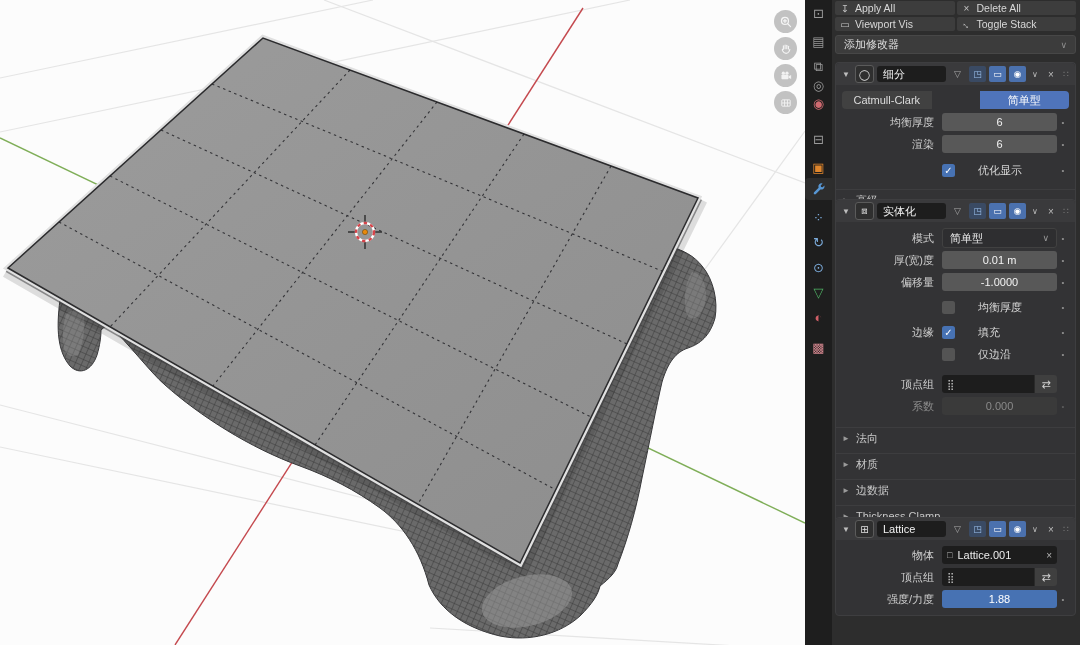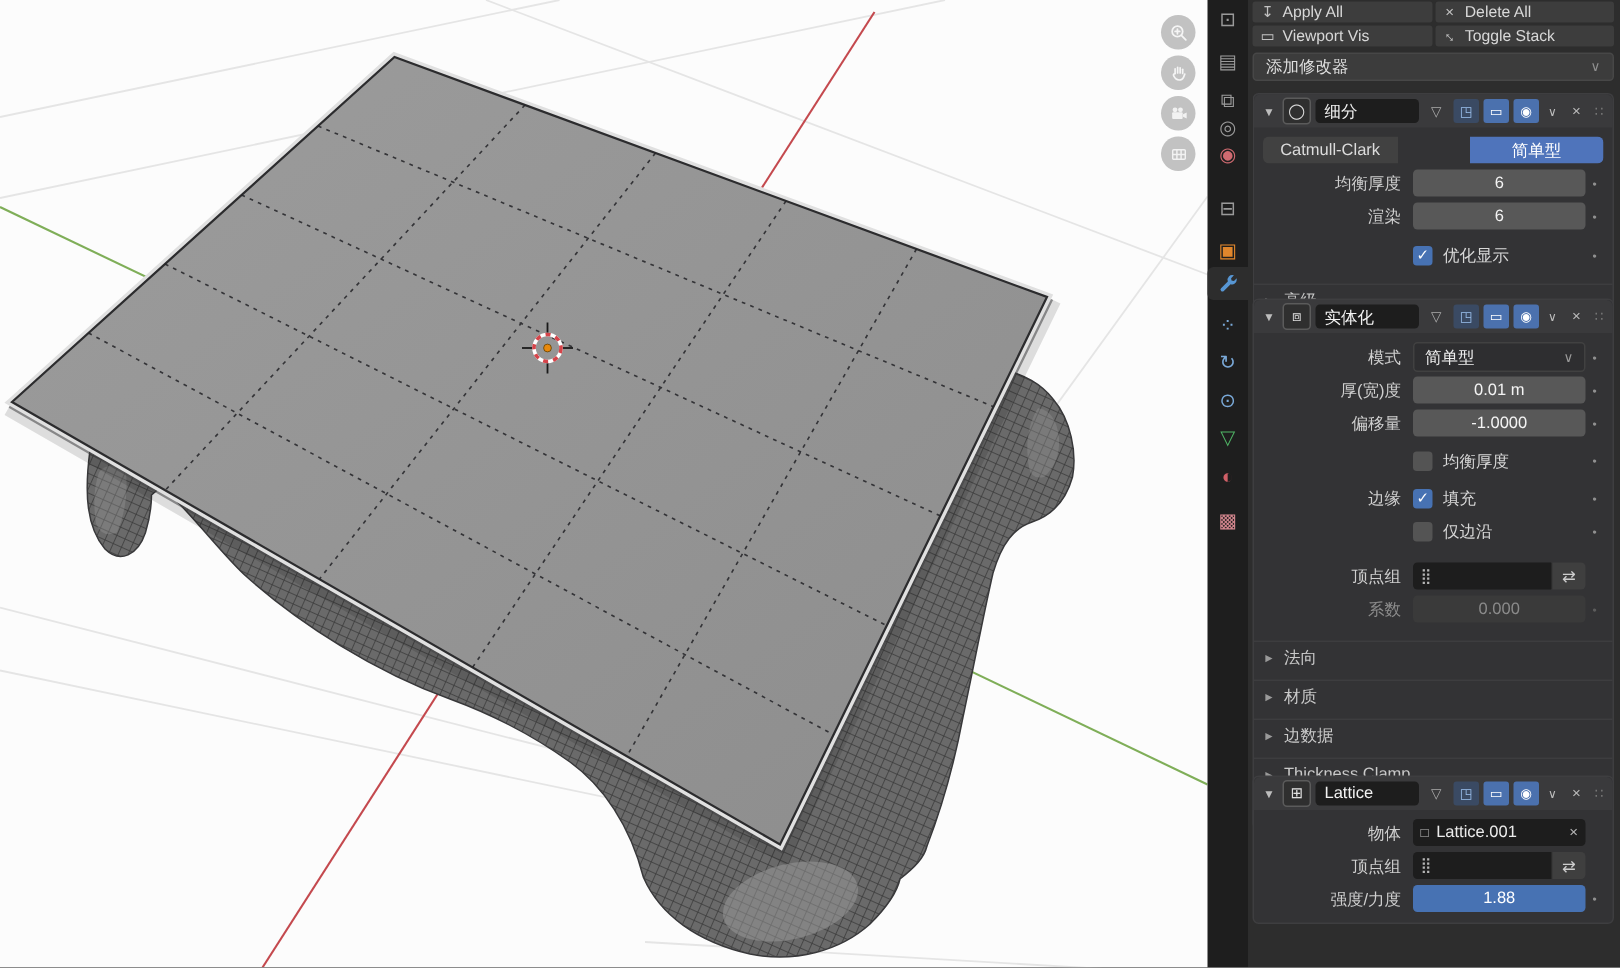--- a/index.html
+++ b/index.html
@@ -56,21 +56,21 @@
   .idfield{flex:1;height:18px;background:#1d1d1d;border-radius:3px;color:#ececec;display:flex;align-items:center;padding:0 5px;gap:5px;}
   .idfield .fic{font-size:9px;color:#bdbdbd}
   .idfield .fx{margin-left:auto;color:#b5b5b5;font-size:10px;cursor:pointer}
   .vgfield{flex:1;height:18px;background:#1d1d1d;border-radius:3px 0 0 3px;display:flex;align-items:center;padding:0 5px;}
   .vgfield .fic{font-size:10px;color:#b5b5b5}
   .swapbtn{flex:none;width:22px;height:18px;background:#3f3f3f;border-left:1px solid #2a2a2a;border-radius:0 3px 3px 0;
            color:#cecece;display:flex;align-items:center;justify-content:center;font-size:11px;cursor:pointer;}
   .cb{width:13px;height:13px;border-radius:2.5px;background:#545454;flex:none;display:flex;align-items:center;justify-content:center;
       font-size:10px;color:#fff;cursor:pointer;}
   .cb.on{background:#4772b3;}
-  .cblab{padding-left:7px;color:#d8d8d8}
+  .cblab{padding-left:23px;color:#d8d8d8}
   .tabsrow{display:flex;height:18px;margin:6px 6px 0 6px;border-radius:4px;overflow:hidden;gap:48px;}
   .seg{flex:1;display:flex;align-items:center;justify-content:center;color:#dcdcdc;background:#414141;cursor:pointer;}
   .seg.selected{background:#4f74bb;color:#fff;}
   .subpanel{height:20px;display:flex;align-items:center;border-top:1px solid #3d3d3f;margin-top:5px;color:#c9c9c9;cursor:pointer;}
   .subpanel .arr{width:20px;text-align:center;color:#9a9a9a;font-size:8px;}
   .spacer8{height:8px}
 </style>
 </head>
 <body>
 

